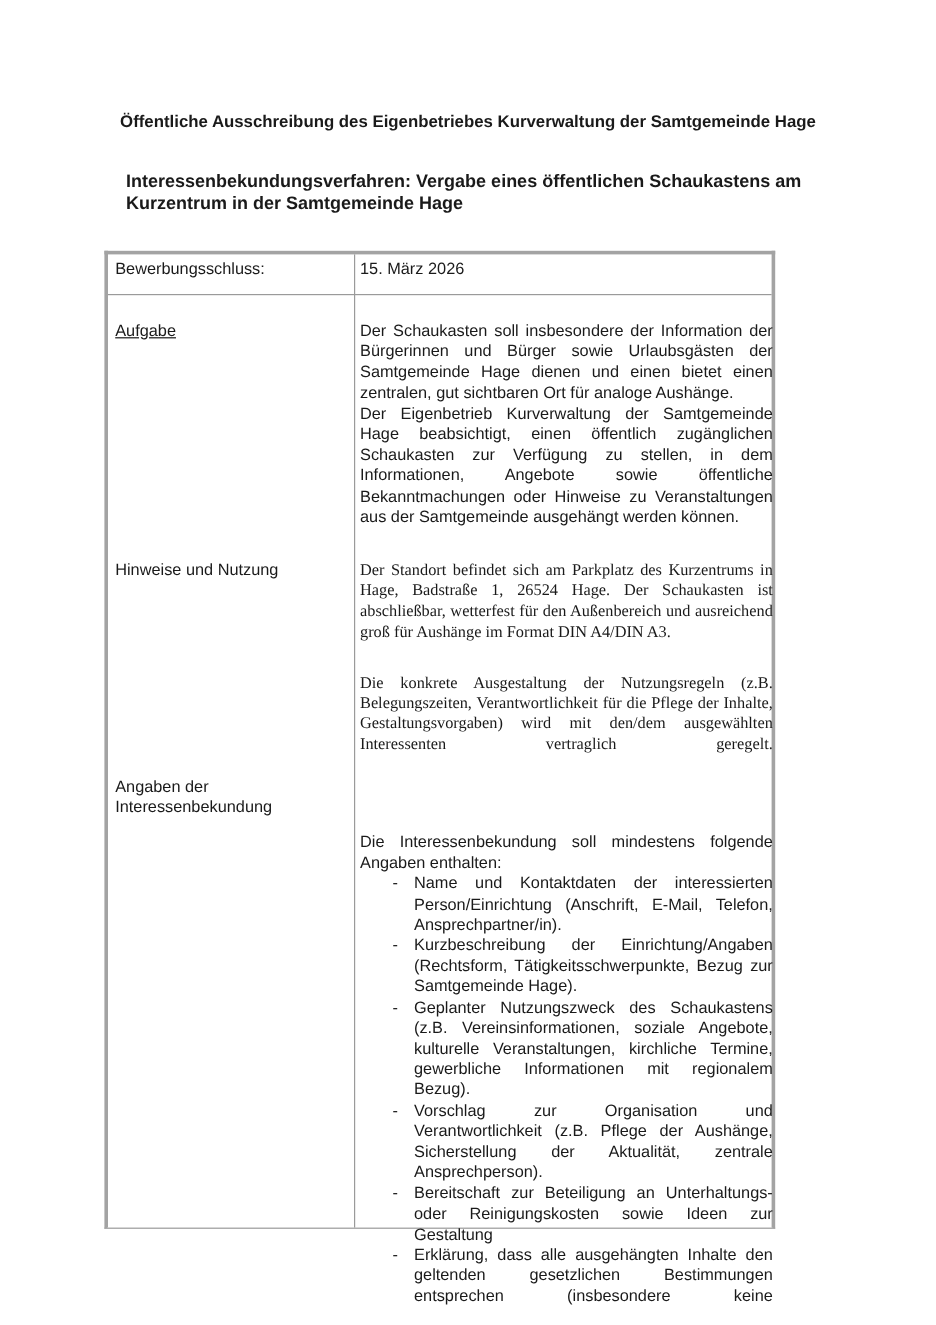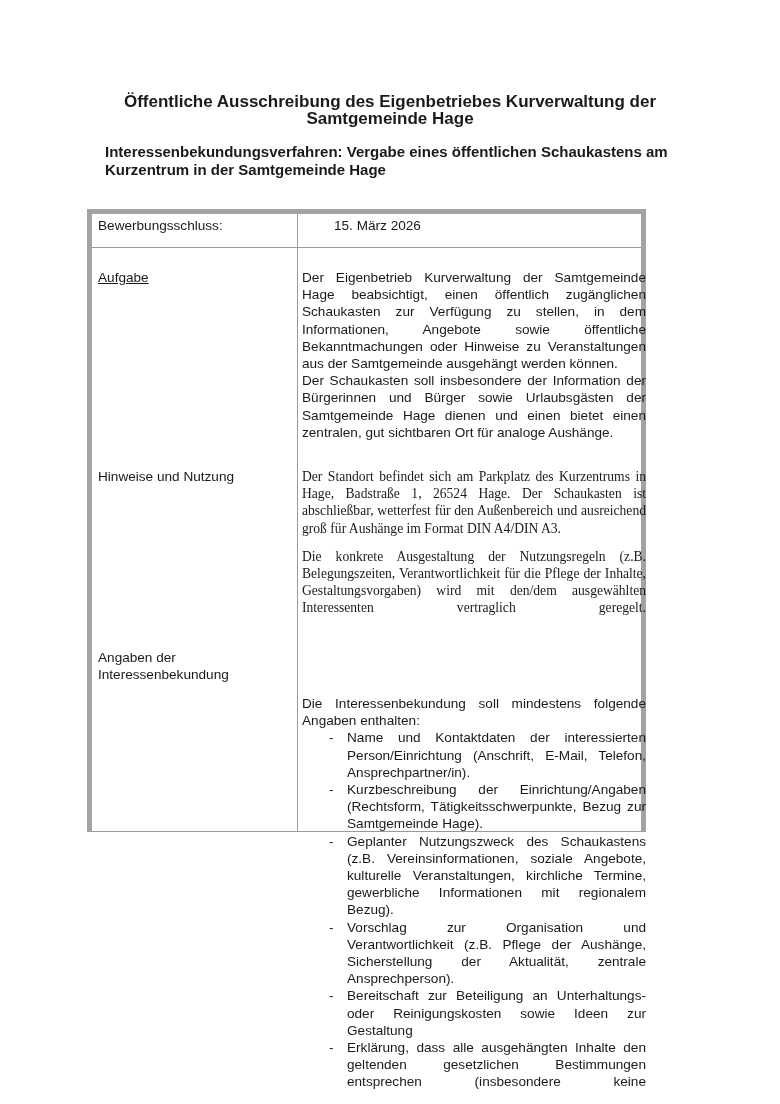--- a/index.html
+++ b/index.html
@@ -15,39 +15,39 @@
       font-family: "Liberation Sans", sans-serif;
       color: #1a1a1a;
     }
     .page-title {
       position: absolute;
       left: 100px;
       top: 93px;
       width: 580px;
       text-align: center;
       font-weight: bold;
-      font-size: 17px;
+      font-size: 14px;
       line-height: 17px;
     }
     .subtitle {
       position: absolute;
       left: 105px;
       top: 143px;
       width: 580px;
       font-weight: bold;
       font-size: 15px;
       line-height: 18px;
     }
     .doc-table {
       position: absolute;
       left: 87px;
       top: 209px;
       width: 559px;
-      height: 623px;
-      border: 5px solid #a3a3a3;
+      height: 815px;
+      border: 3px solid #a3a3a3;
       border-bottom: 1px solid #9a9a9a;
       box-sizing: border-box;
     }
     .col-divider {
       position: absolute;
       left: 205px;
       top: 0;
       bottom: 0;
       width: 0;
       border-left: 1px solid #9a9a9a;
@@ -102,32 +102,32 @@
 
 <div class="page-title">Öffentliche Ausschreibung des Eigenbetriebes Kurverwaltung der Samtgemeinde Hage</div>
 
 <div class="subtitle">Interessenbekundungsverfahren: Vergabe eines öffentlichen Schaukastens am Kurzentrum in der Samtgemeinde Hage</div>
 
 <div class="doc-table">
   <div class="col-divider"></div>
   <div class="row-divider"></div>
 
   <div class="cell-label" style="top:3px;">Bewerbungsschluss:</div>
-  <div class="cell-value" style="top:3px;margin-left:32px;">15. März 2026</div>
+  <div class="cell-value" style="top:3px;">15. März 2026</div>
 
   <div class="cell-label" style="top:55px;text-decoration:underline;">Aufgabe</div>
   <div class="cell-value" style="top:55px;">
+    <p>Der Schaukasten soll insbesondere der Information der Bürgerinnen und Bürger sowie Urlaubsgästen der Samtgemeinde Hage dienen und einen bietet einen zentralen, gut sichtbaren Ort für analoge Aushänge.</p>
     <p>Der Eigenbetrieb Kurverwaltung der Samtgemeinde Hage beabsichtigt, einen öffentlich zugänglichen Schaukasten zur Verfügung zu stellen, in dem Informationen, Angebote sowie öffentliche Bekanntmachungen oder Hinweise zu Veranstaltungen aus der Samtgemeinde ausgehängt werden können.</p>
-    <p>Der Schaukasten soll insbesondere der Information der Bürgerinnen und Bürger sowie Urlaubsgästen der Samtgemeinde Hage dienen und einen bietet einen zentralen, gut sichtbaren Ort für analoge Aushänge.</p>
   </div>
 
   <div class="cell-label" style="top:254px;">Hinweise und Nutzung</div>
   <div class="cell-value" style="top:254px;font-family:Liberation Serif, serif;">
     <p>Der Standort befindet sich am Parkplatz des Kurzentrums in Hage, Badstraße 1, 26524 Hage. Der Schaukasten ist abschließbar, wetterfest für den Außenbereich und ausreichend groß für Aushänge im Format DIN A4/DIN A3.</p>
-    <p style="margin-top:11px;" class="justify-last">Die konkrete Ausgestaltung der Nutzungsregeln (z.B. Belegungszeiten, Verantwortlichkeit für die Pflege der Inhalte, Gestaltungsvorgaben) wird mit den/dem ausgewählten Interessenten vertraglich geregelt.</p>
+    <p style="margin-top:25px;" class="justify-last">Die konkrete Ausgestaltung der Nutzungsregeln (z.B. Belegungszeiten, Verantwortlichkeit für die Pflege der Inhalte, Gestaltungsvorgaben) wird mit den/dem ausgewählten Interessenten vertraglich geregelt.</p>
   </div>
 
   <div class="cell-label" style="top:435px; width:150px;">Angaben der Interessenbekundung</div>
   <div class="cell-value" style="top:435px;margin-top:46px;">
     <p>Die Interessenbekundung soll mindestens folgende Angaben enthalten:</p>
     <ul class="bullet-list">
       <li><span class="dash">-</span><span>Name und Kontaktdaten der interessierten Person/Einrichtung (Anschrift, E-Mail, Telefon, Ansprechpartner/in).</span></li>
       <li><span class="dash">-</span><span>Kurzbeschreibung der Einrichtung/Angaben (Rechtsform, Tätigkeitsschwerpunkte, Bezug zur Samtgemeinde Hage).</span></li>
       <li><span class="dash">-</span><span>Geplanter Nutzungszweck des Schaukastens (z.B. Vereinsinformationen, soziale Angebote, kulturelle Veranstaltungen, kirchliche Termine, gewerbliche Informationen mit regionalem Bezug).</span></li>
       <li><span class="dash">-</span><span>Vorschlag zur Organisation und Verantwortlichkeit (z.B. Pflege der Aushänge, Sicherstellung der Aktualität, zentrale Ansprechperson).</span></li>

